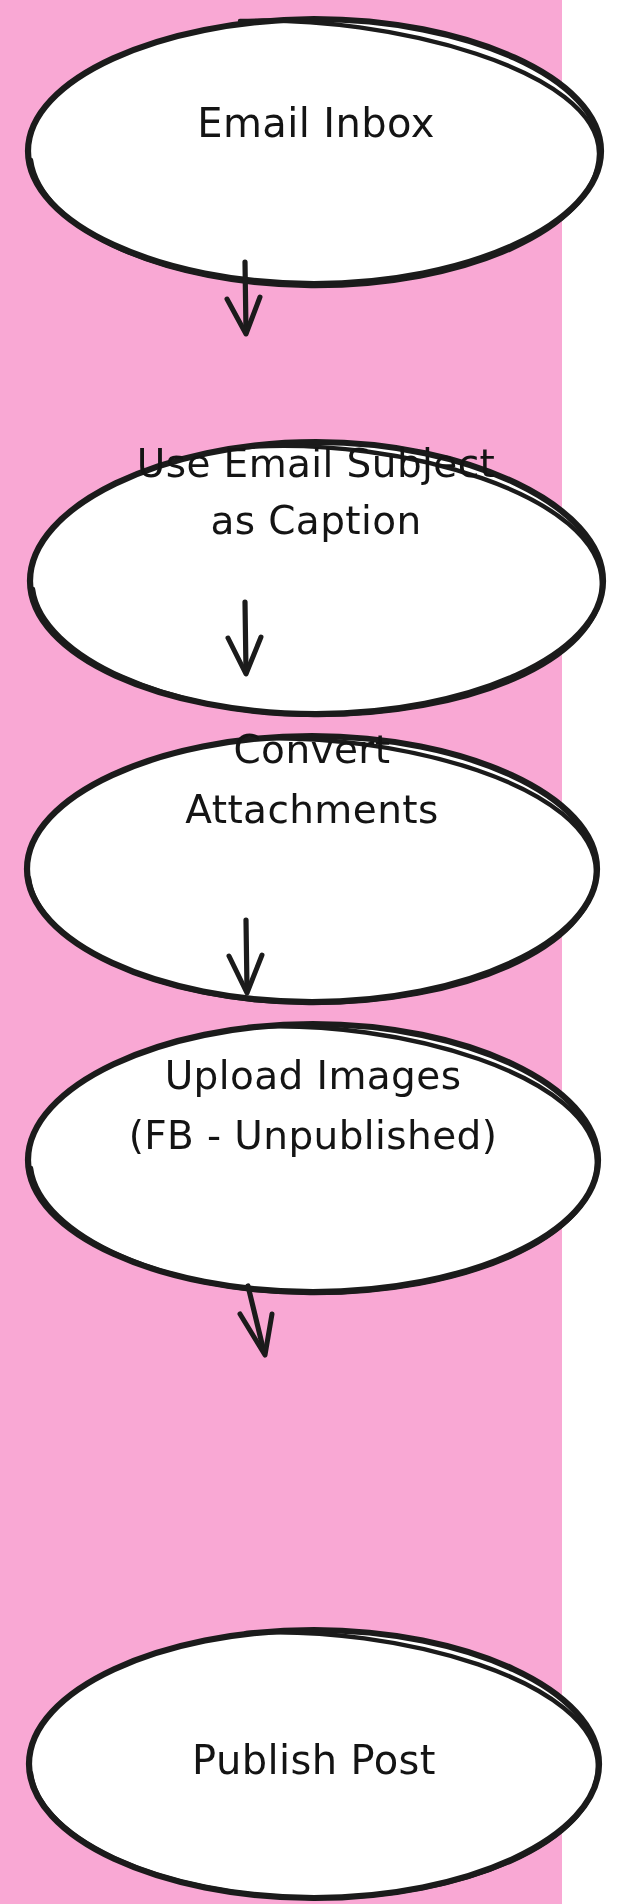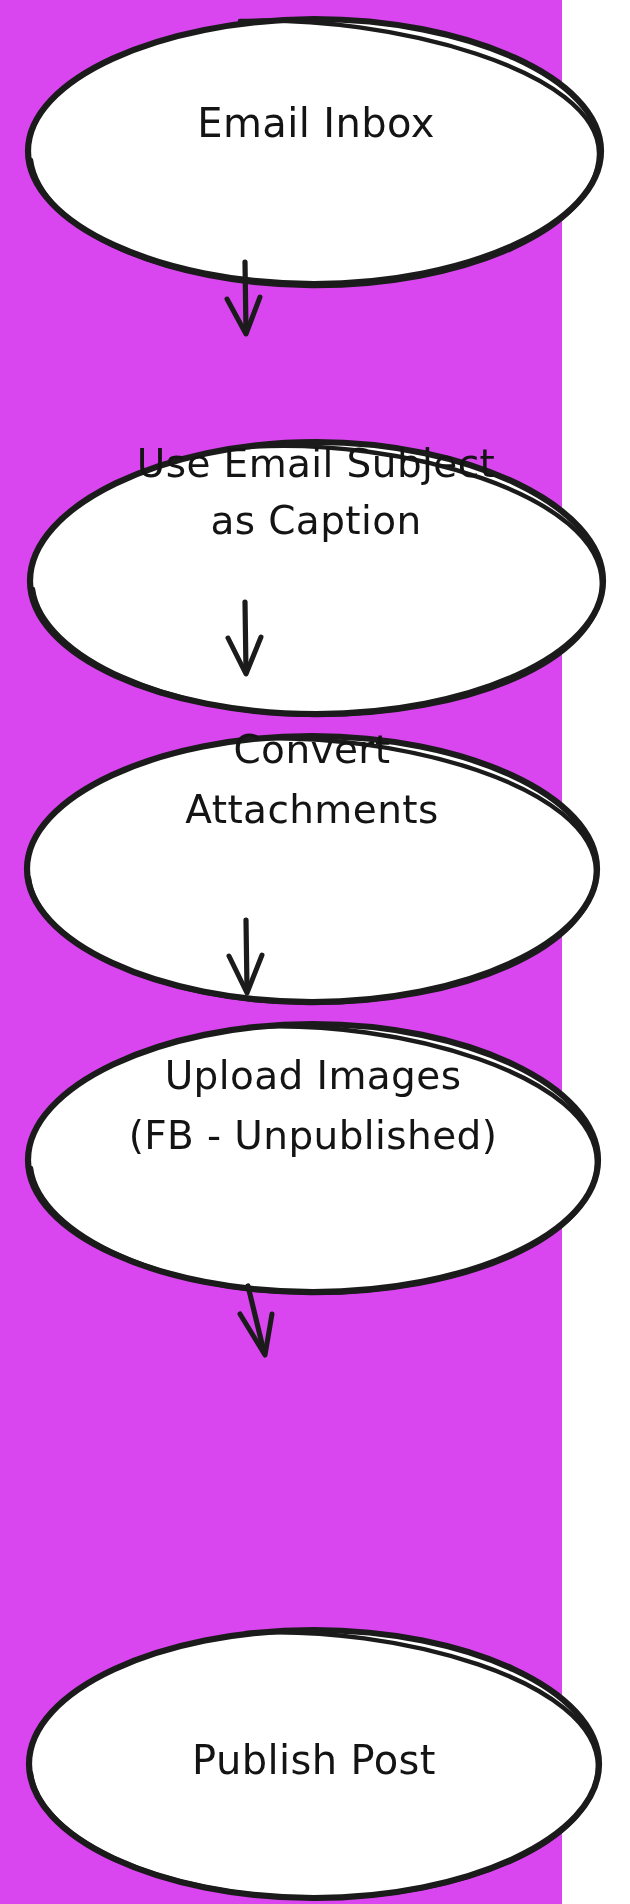--- a/index.html
+++ b/index.html
@@ -10,21 +10,21 @@
   body {
     width: 630px;
     height: 1904px;
     overflow: hidden;
     font-family: "DejaVu Sans", sans-serif;
   }
   #flowchart-root {
     position: relative;
     width: 562px;
     height: 1904px;
-    background: #d946ef;
+    background: #f9a8d4;
   }
   svg#flow-svg {
     position: absolute;
     top: 0;
     left: 0;
     width: 630px;
     height: 1904px;
     display: block;
   }
   .node-shape {

